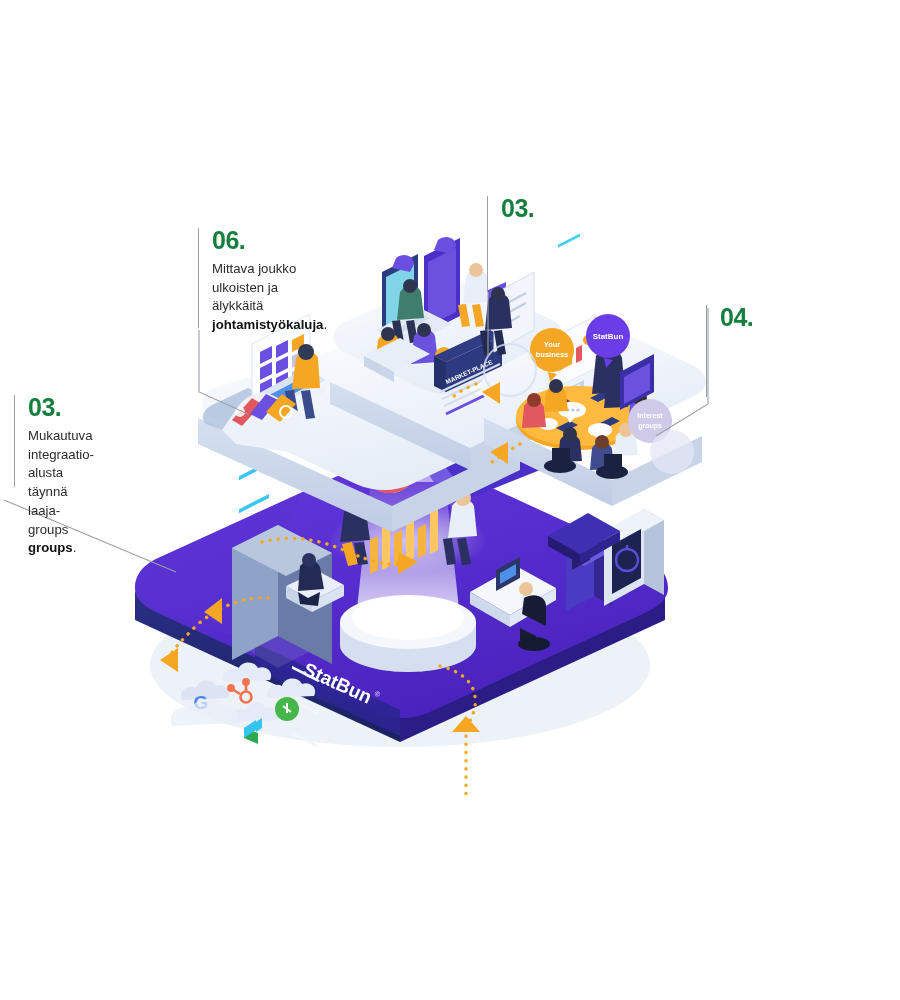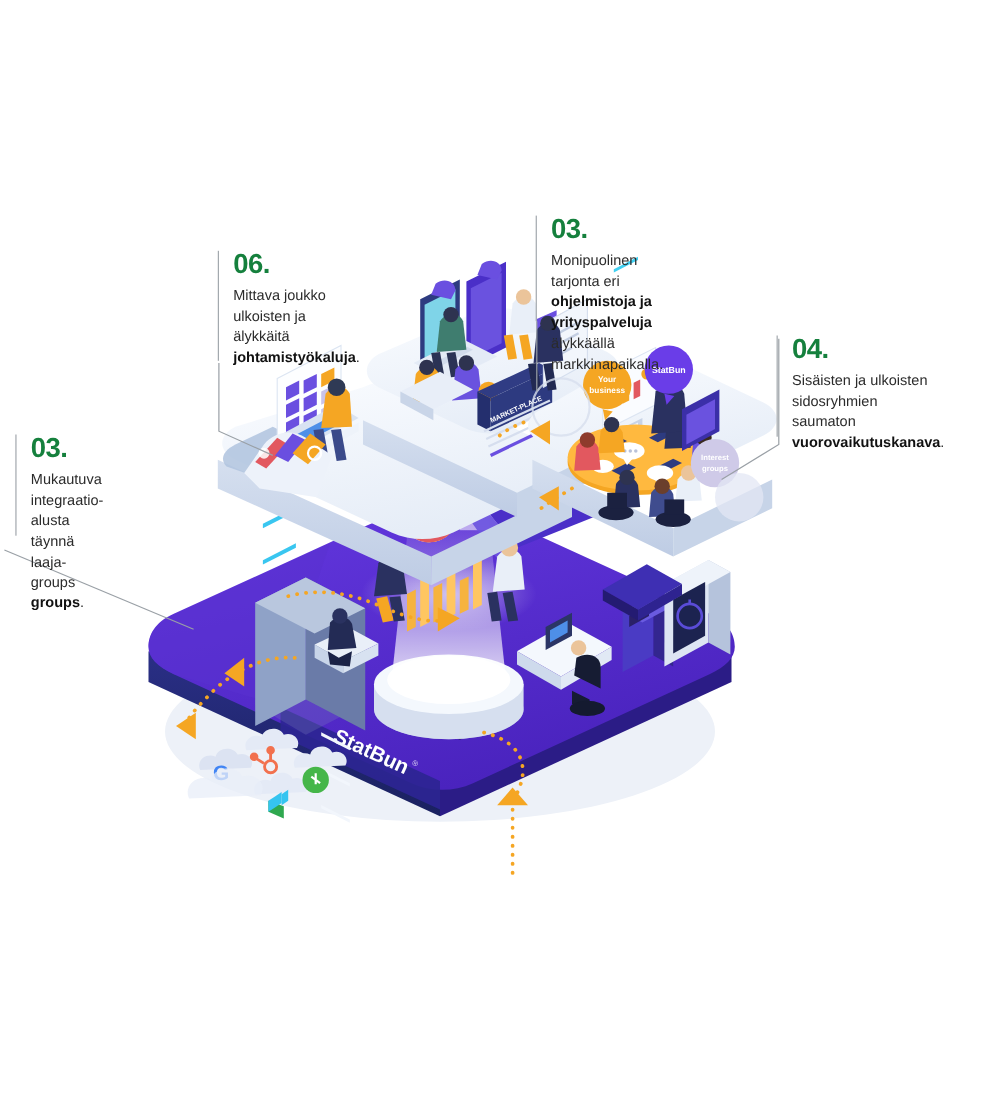--- a/index.html
+++ b/index.html
@@ -524,33 +524,23 @@
         <span>ulkoisten ja älykkäitä</span><br>
         <b>johtamistyökaluja</b><span>.</span>
       </div>
     </div>
   </div>
 
   <div class="callout" id="callout-03">
     <div class="rule"></div>
     <div class="body">
       <div class="num">03.</div>
-      <div class="desc">
-        <span>Monipuolinen tarjonta eri</span><br>
-        <b>ohjelmistoja ja yrityspalveluja</b><br>
-        <span>älykkäällä markkinapaikalla.</span>
-      </div>
     </div>
   </div>
 
   <div class="callout" id="callout-04">
     <div class="rule"></div>
     <div class="body">
       <div class="num">04.</div>
-      <div class="desc">
-        <span>Sisäisten ja ulkoisten</span><br>
-        <span>sidosryhmien saumaton</span><br>
-        <b>vuorovaikutuskanava</b><span>.</span>
-      </div>
     </div>
   </div>
 
 </div>
 
 </body></html>

